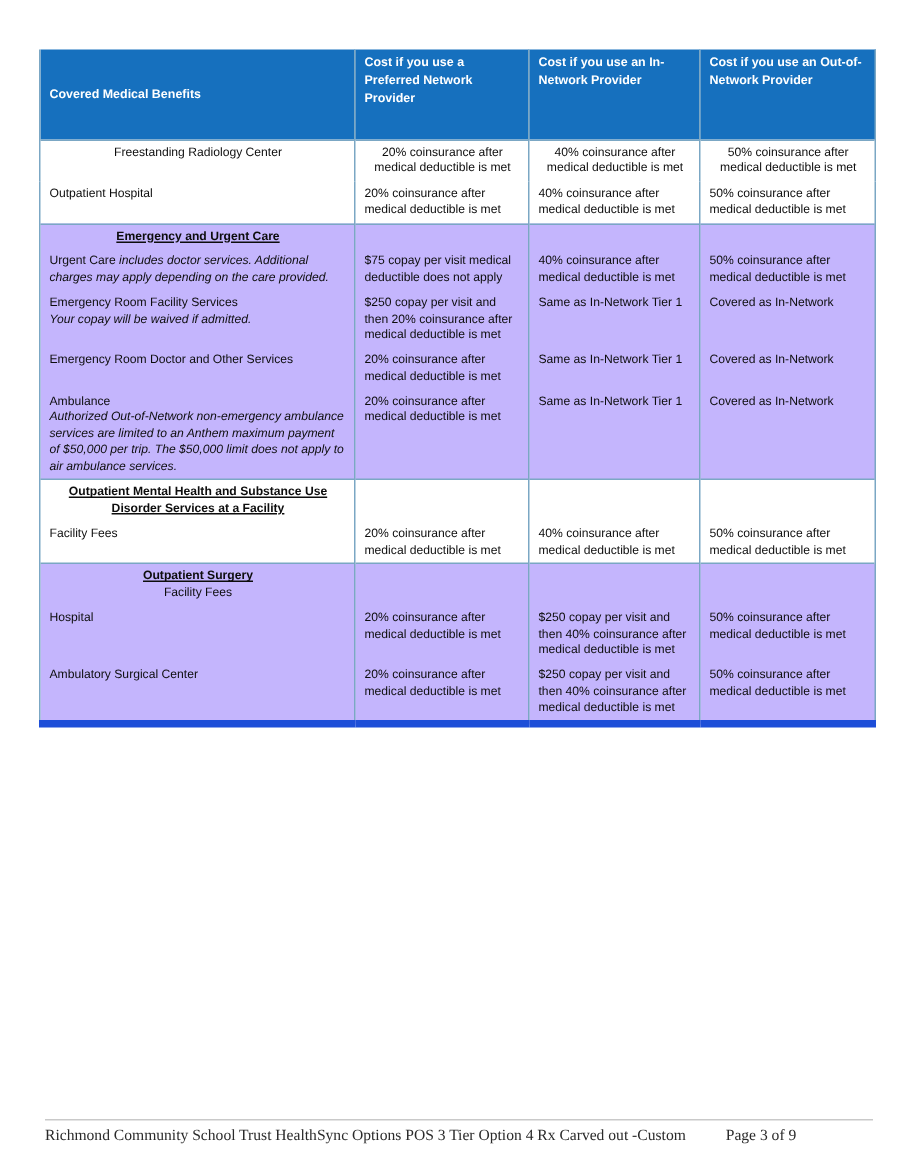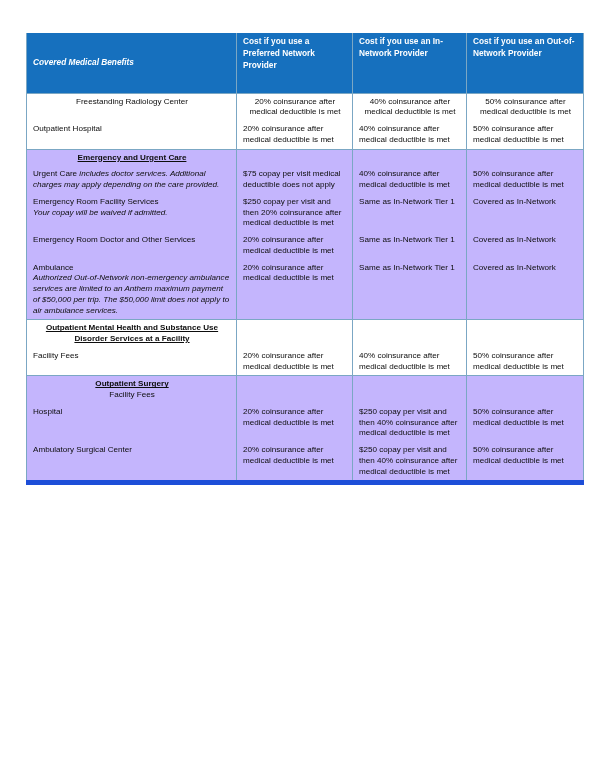--- a/index.html
+++ b/index.html
@@ -46,21 +46,21 @@
     color: #ffffff;
     font-weight: bold;
     font-size: 8.3px;
     line-height: 1.42;
     text-align: left;
     padding: 5px 6px 6px 7px;
     border-left: 1px solid #1670BE;
     border-right: 1px solid #1670BE;
     height: 60px;
   }
-  thead th.h1 { vertical-align: middle; font-style: italic; }
+  thead th.h1 { vertical-align: middle; }
   thead th.hx { vertical-align: top; }
 
   tr.band-top td { border-top: 1px solid #7ba7c4; text-align: center; }
   tr.band-bot td { border-bottom: 5px solid #1d4ed8; }
   tr.shade td { background: #c4b5fd; }
 
   .secthead {
     font-weight: bold;
     text-decoration: underline;
     display: block;
@@ -208,14 +208,19 @@
       <tr class="shade band-bot">
         <td>Ambulatory Surgical Center</td>
         <td>20% coinsurance after medical deductible is met</td>
         <td>$250 copay per visit and then 40% coinsurance after medical deductible is met</td>
         <td>50% coinsurance after medical deductible is met</td>
       </tr>
 
     </tbody>
   </table>
 
+  <div class="footer">
+    <div class="rule"></div>
+    <span>Richmond Community School Trust HealthSync Options POS 3 Tier Option 4 Rx Carved out -Custom</span>
+    <span class="pg">Page 3 of 9</span>
+  </div>
 
 </div>
 
 </body></html>

